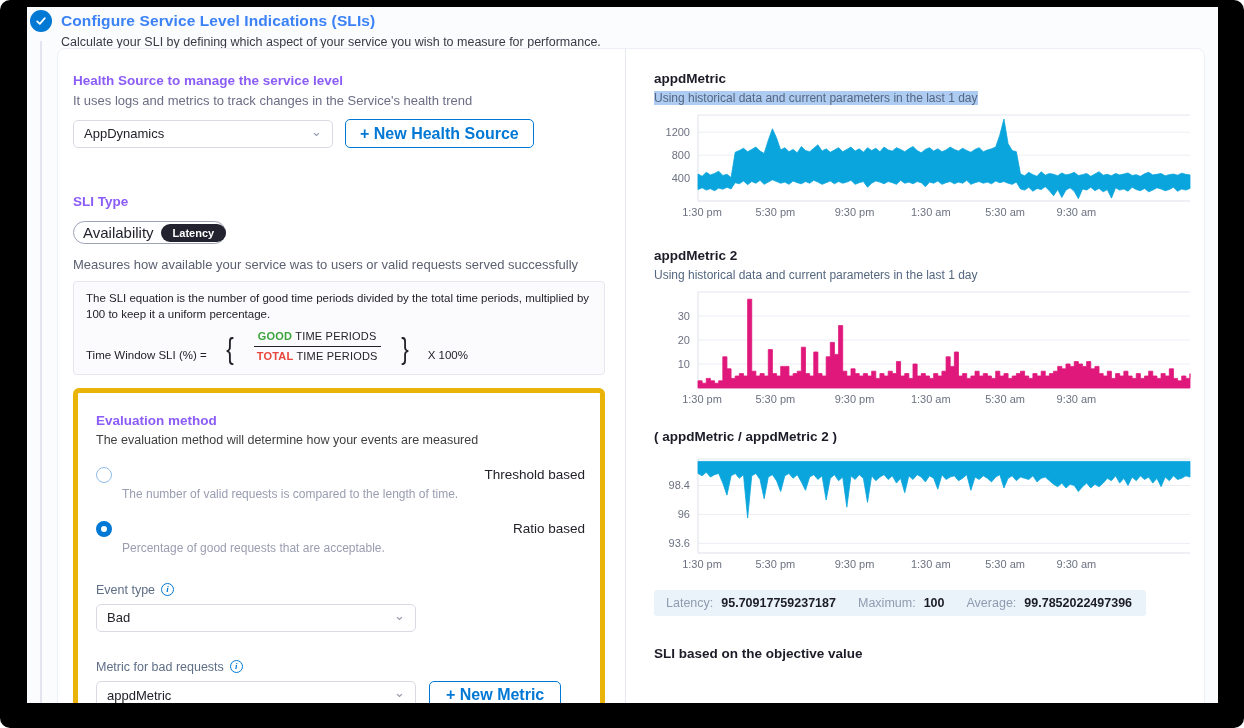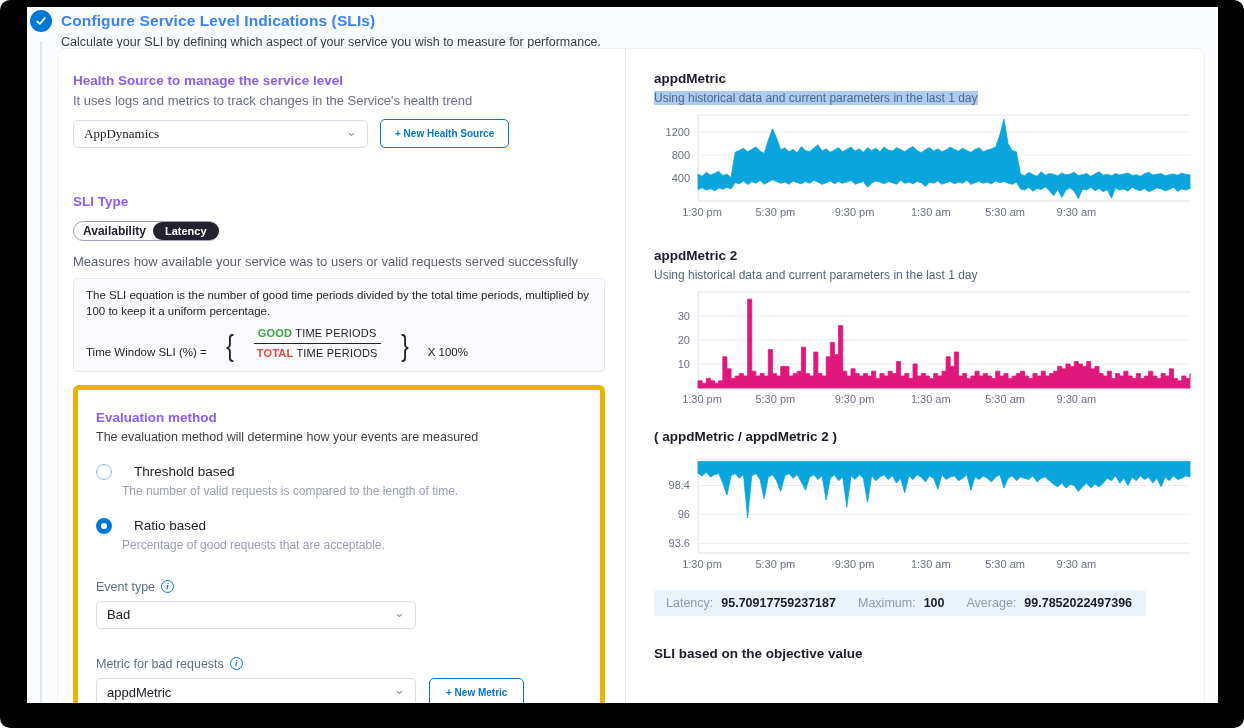--- a/index.html
+++ b/index.html
@@ -38,32 +38,32 @@
   .sec-desc { font-size:13px; color:#6B6D85; margin-top:5px; }
   .row { display:flex; align-items:center; }
   .select {
     height:28px; background:#fff; border:1px solid #D9DAE5; border-radius:5px;
     display:flex; align-items:center; justify-content:space-between;
     padding:0 10px; font-size:13px; color:#22222A; cursor:pointer;
   }
   .chev { color:#9296A8; font-size:13px; line-height:10px; margin-top:-4px; }
   .btn-outline {
     height:29px; background:#fff; border:1.5px solid #0278D5; border-radius:5px;
-    color:#0278D5; font-weight:bold; font-size:10px; display:flex; align-items:center;
+    color:#0278D5; font-weight:bold; font-size:16px; display:flex; align-items:center;
     justify-content:center; padding:0 14px; cursor:pointer; white-space:nowrap;
   }
   .hs-row { margin-top:11px; gap:12px; }
-  .hs-select { width:295px;font-family:Liberation Serif, serif; }
+  .hs-select { width:260px; }
 
   .sli-type { margin-top:46px; }
   .pill-toggle {
     margin-top:12px; display:inline-flex; align-items:center;
     border:1px solid #9EA2B5; border-radius:999px;
   }
-  .pill-plain { font-size:12px; font-weight:bold; color:#22232E; padding:2px 8px 2px 9px; cursor:pointer; }
+  .pill-plain { font-size:15px; font-weight:normal; color:#22232E; padding:2px 8px 2px 9px; cursor:pointer; }
   .pill-dark {
     font-size:11px; font-weight:bold; color:#fff; background:#22232E;
     border-radius:999px; padding:3px 12px; margin:-1px; cursor:pointer;
   }
   .measure-txt { font-size:13px; color:#5C6070; margin-top:13px; }
 
   .eq-box {
     margin-top:9px; background:#FBFBFD; border:1px solid #E6E8F0; border-radius:4px;
     padding:9px 12px 10px 12px; font-size:11.5px; color:#22222A; line-height:1.35;
   }
@@ -73,21 +73,21 @@
   .frac .num { padding:0 4px 2px 4px; border-bottom:1.2px solid #22222A; }
   .frac .den { padding:2px 4px 0 4px; }
   .good { color:#3BA43E; font-weight:bold; }
   .total { color:#E8453C; font-weight:bold; }
 
   .eval-box {
     margin-top:13px; border:5px solid #eab308; border-radius:6px;
     padding:20px 15px 20px 18px; background:#fff;
   }
   .eval-desc { font-size:12.5px; color:#404040; margin-top:5px; }
-  .radio-row { display:flex; align-items:center; gap:22px; margin-top:20px; cursor:pointer; }
+  .radio-row { display:flex; align-items:center; gap:22px; margin-top:20px; cursor:pointer;justify-content:space-between; }
   .radio {
     width:16px; height:16px; border-radius:50%; background:#fff; flex:0 0 auto;
   }
   .radio.off { border:1.6px solid #8FBCE8; }
   .radio.on  { border:5px solid #0278D5; }
   .radio-label { font-size:13.5px; color:#22222A; }
   .radio-sub { font-size:12px; color:#9A9DB0; margin:4px 0 0 26px; }
 
   .field-label {
     display:flex; align-items:center; gap:6px;

